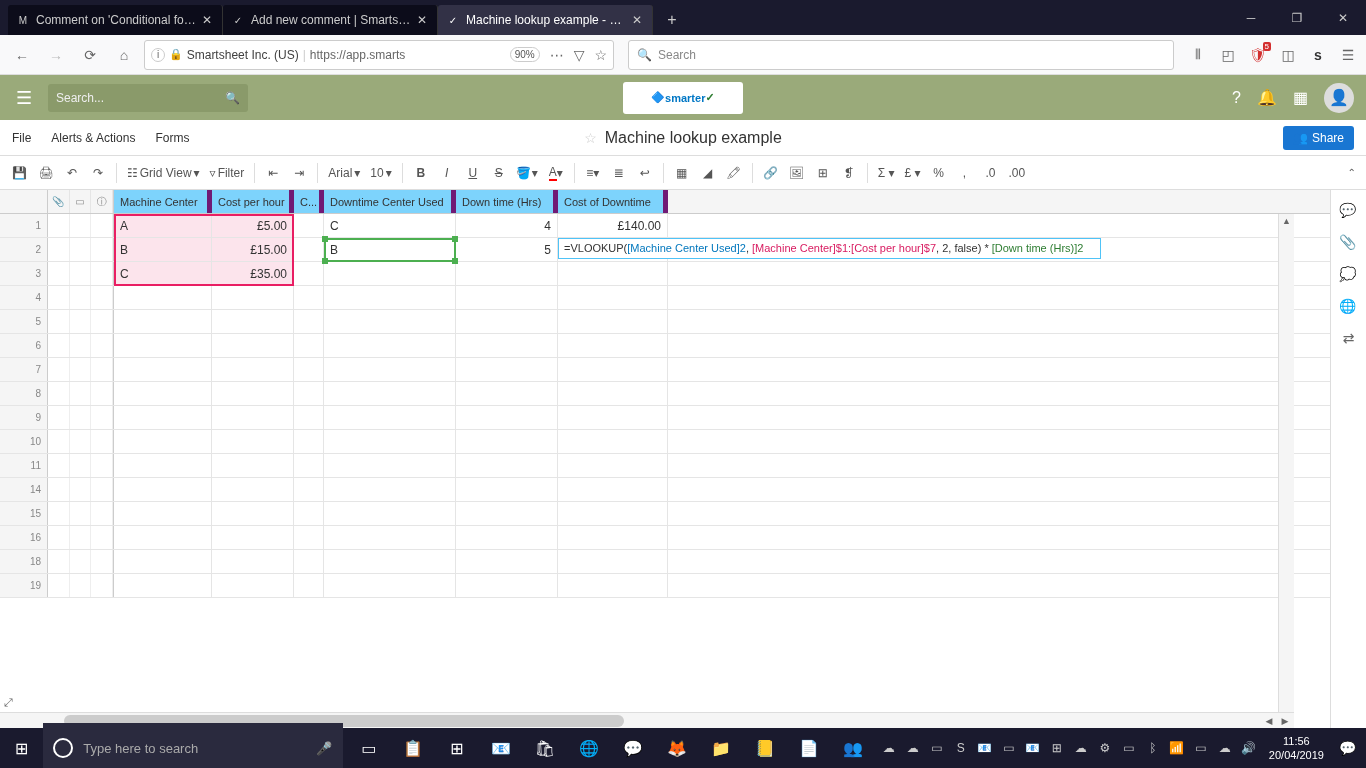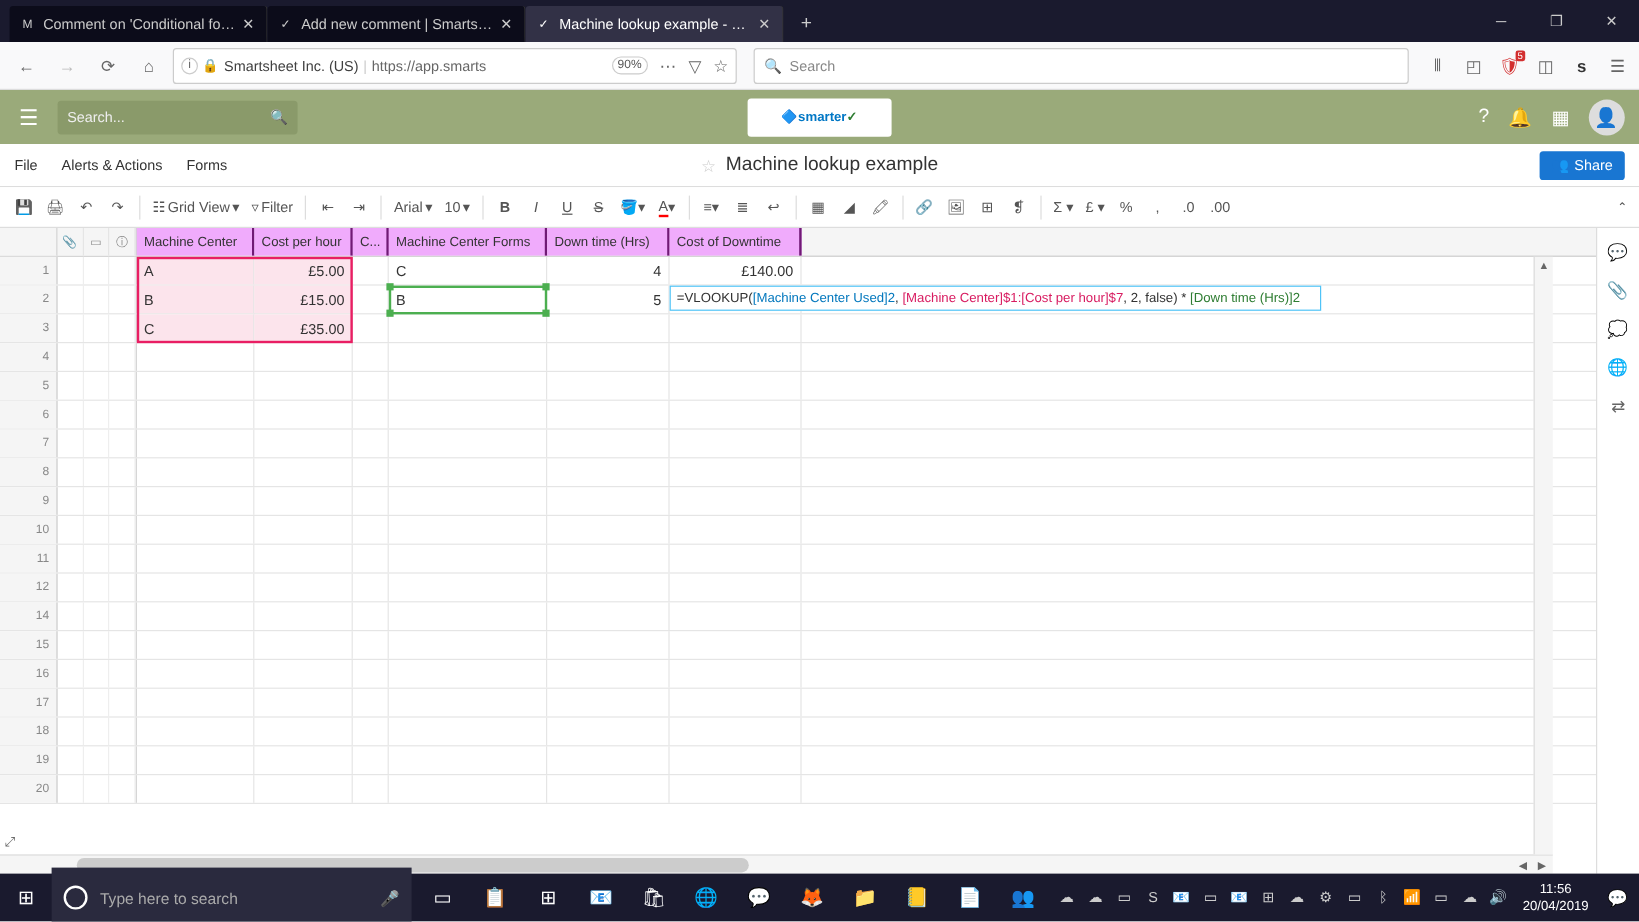--- a/index.html
+++ b/index.html
@@ -58,21 +58,21 @@
 .tb-chevron{position:absolute;right:10px;color:#555;font-size:10px}
 
 
 .grid-wrap{position:relative;height:538px;display:flex}
 .grid-body{flex:1;overflow:hidden;position:relative}
 .right-rail{width:36px;background:#fff;border-left:1px solid #ddd;display:flex;flex-direction:column;align-items:center;gap:16px;padding-top:12px;color:#666;font-size:14px}
 .col-headers{height:24px;display:flex;background:#f5f5f5;border-bottom:1px solid #ccc}
 .rownum-col{width:48px;flex:0 0 48px;background:#f5f5f5;border-right:1px solid #ccc}
 .gutter-cols{width:66px;flex:0 0 66px;display:flex;border-right:1px solid #ccc;background:#f5f5f5}
 .gutter-cell{flex:1;border-right:1px solid #e5e5e5;display:flex;align-items:center;justify-content:center;font-size:10px;color:#888}
-.col-header{border-right:2px solid #701a75;display:flex;align-items:center;padding:0 6px;font-size:11px;color:#333;background:#f0abfc;overflow:hidden;white-space:nowrap}
+.col-header{border-right:5px solid #701a75;display:flex;align-items:center;padding:0 6px;font-size:11px;color:#333;background:#7dd3fc;overflow:hidden;white-space:nowrap}
 .grid-rows{position:relative}
 .grid-row{height:24px;display:flex;border-bottom:1px solid #e5e5e5}
 .rownum{width:48px;flex:0 0 48px;background:#f5f5f5;border-right:1px solid #ccc;display:flex;align-items:center;justify-content:flex-end;padding:0 6px;font-size:10px;color:#888}
 .row-gutter{width:66px;flex:0 0 66px;border-right:1px solid #ccc;display:flex}
 .row-gutter div{flex:1;border-right:1px solid #eee}
 .cell{border-right:1px solid #e5e5e5;padding:0 6px;display:flex;align-items:center;font-size:12px;color:#333;overflow:hidden}
 .cell.right{justify-content:flex-end}
 .highlight-pink{background:#fce4ec}
 .sel-range{position:absolute;border:2px solid #e91e63;pointer-events:none}
 .sel-cell{position:absolute;border:2px solid #4caf50;pointer-events:none}
@@ -250,21 +250,21 @@
       <div class="rownum-col"></div>
       <div class="gutter-cols" id="gutter-headers">
           <div class="gutter-cell">📎</div>
           <div class="gutter-cell">▭</div>
           <div class="gutter-cell">ⓘ</div>
         </div>
       <div id="col-headers-inner" style="display:flex">
           <div class="col-header" style="width: 98px; flex: 0 0 98px;">Machine Center</div>
           <div class="col-header" style="width: 82px; flex: 0 0 82px;">Cost per hour</div>
           <div class="col-header" style="width: 30px; flex: 0 0 30px;">C...</div>
-          <div class="col-header" style="width: 132px; flex: 0 0 132px;">Machine Center Forms</div>
+          <div class="col-header" style="width: 132px; flex: 0 0 132px;">Downtime Center Used</div>
           <div class="col-header" style="width: 102px; flex: 0 0 102px;">Down time (Hrs)</div>
           <div class="col-header" style="width: 110px; flex: 0 0 110px;">Cost of Downtime</div>
         </div>
     </div>
     <div class="grid-rows" id="grid-rows">
         <div class="grid-row">
           <div class="rownum">1</div>
           <div class="row-gutter">
             <div></div>
             <div></div>
@@ -411,34 +411,20 @@
             <div></div>
           </div>
           <div class="cell" style="width: 98px; flex: 0 0 98px;"></div>
           <div class="cell right" style="width: 82px; flex: 0 0 82px;"></div>
           <div class="cell" style="width: 30px; flex: 0 0 30px;"></div>
           <div class="cell" style="width: 132px; flex: 0 0 132px;"></div>
           <div class="cell right" style="width: 102px; flex: 0 0 102px;"></div>
           <div class="cell right" style="width: 110px; flex: 0 0 110px;"></div>
         </div>
         <div class="grid-row">
-          <div class="rownum">12</div>
-          <div class="row-gutter">
-            <div></div>
-            <div></div>
-            <div></div>
-          </div>
-          <div class="cell" style="width: 98px; flex: 0 0 98px;"></div>
-          <div class="cell right" style="width: 82px; flex: 0 0 82px;"></div>
-          <div class="cell" style="width: 30px; flex: 0 0 30px;"></div>
-          <div class="cell" style="width: 132px; flex: 0 0 132px;"></div>
-          <div class="cell right" style="width: 102px; flex: 0 0 102px;"></div>
-          <div class="cell right" style="width: 110px; flex: 0 0 110px;"></div>
-        </div>
-        <div class="grid-row">
           <div class="rownum">14</div>
           <div class="row-gutter">
             <div></div>
             <div></div>
             <div></div>
           </div>
           <div class="cell" style="width: 98px; flex: 0 0 98px;"></div>
           <div class="cell right" style="width: 82px; flex: 0 0 82px;"></div>
           <div class="cell" style="width: 30px; flex: 0 0 30px;"></div>
           <div class="cell" style="width: 132px; flex: 0 0 132px;"></div>
@@ -467,63 +453,35 @@
             <div></div>
           </div>
           <div class="cell" style="width: 98px; flex: 0 0 98px;"></div>
           <div class="cell right" style="width: 82px; flex: 0 0 82px;"></div>
           <div class="cell" style="width: 30px; flex: 0 0 30px;"></div>
           <div class="cell" style="width: 132px; flex: 0 0 132px;"></div>
           <div class="cell right" style="width: 102px; flex: 0 0 102px;"></div>
           <div class="cell right" style="width: 110px; flex: 0 0 110px;"></div>
         </div>
         <div class="grid-row">
-          <div class="rownum">17</div>
-          <div class="row-gutter">
-            <div></div>
-            <div></div>
-            <div></div>
-          </div>
-          <div class="cell" style="width: 98px; flex: 0 0 98px;"></div>
-          <div class="cell right" style="width: 82px; flex: 0 0 82px;"></div>
-          <div class="cell" style="width: 30px; flex: 0 0 30px;"></div>
-          <div class="cell" style="width: 132px; flex: 0 0 132px;"></div>
-          <div class="cell right" style="width: 102px; flex: 0 0 102px;"></div>
-          <div class="cell right" style="width: 110px; flex: 0 0 110px;"></div>
-        </div>
-        <div class="grid-row">
           <div class="rownum">18</div>
           <div class="row-gutter">
             <div></div>
             <div></div>
             <div></div>
           </div>
           <div class="cell" style="width: 98px; flex: 0 0 98px;"></div>
           <div class="cell right" style="width: 82px; flex: 0 0 82px;"></div>
           <div class="cell" style="width: 30px; flex: 0 0 30px;"></div>
           <div class="cell" style="width: 132px; flex: 0 0 132px;"></div>
           <div class="cell right" style="width: 102px; flex: 0 0 102px;"></div>
           <div class="cell right" style="width: 110px; flex: 0 0 110px;"></div>
         </div>
         <div class="grid-row">
           <div class="rownum">19</div>
-          <div class="row-gutter">
-            <div></div>
-            <div></div>
-            <div></div>
-          </div>
-          <div class="cell" style="width: 98px; flex: 0 0 98px;"></div>
-          <div class="cell right" style="width: 82px; flex: 0 0 82px;"></div>
-          <div class="cell" style="width: 30px; flex: 0 0 30px;"></div>
-          <div class="cell" style="width: 132px; flex: 0 0 132px;"></div>
-          <div class="cell right" style="width: 102px; flex: 0 0 102px;"></div>
-          <div class="cell right" style="width: 110px; flex: 0 0 110px;"></div>
-        </div>
-        <div class="grid-row">
-          <div class="rownum">20</div>
           <div class="row-gutter">
             <div></div>
             <div></div>
             <div></div>
           </div>
           <div class="cell" style="width: 98px; flex: 0 0 98px;"></div>
           <div class="cell right" style="width: 82px; flex: 0 0 82px;"></div>
           <div class="cell" style="width: 30px; flex: 0 0 30px;"></div>
           <div class="cell" style="width: 132px; flex: 0 0 132px;"></div>
           <div class="cell right" style="width: 102px; flex: 0 0 102px;"></div>

